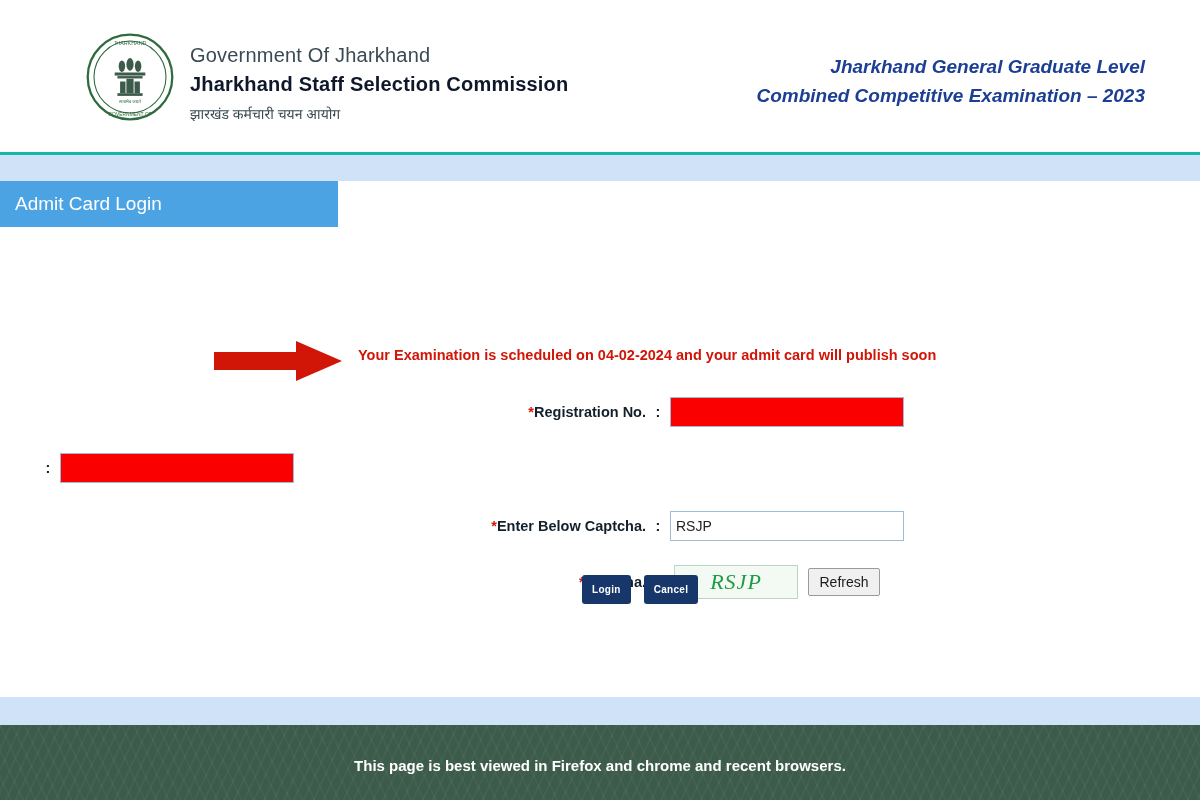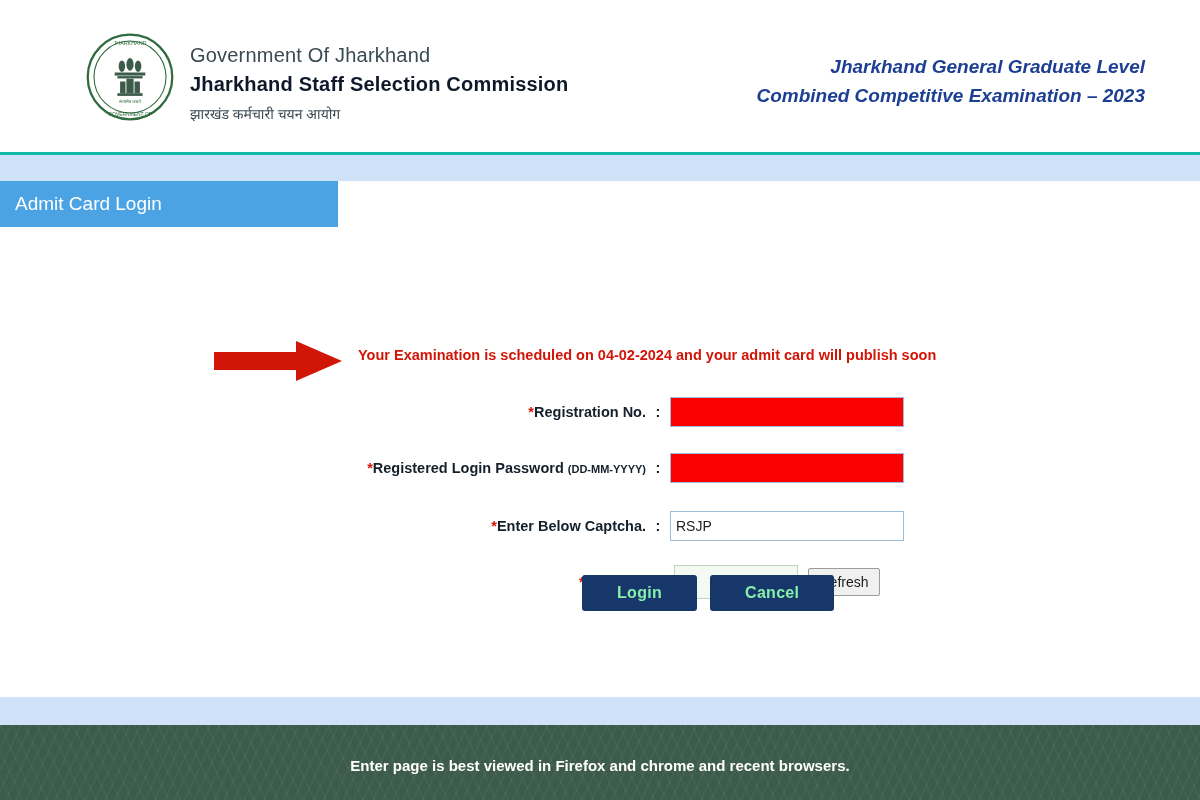--- a/index.html
+++ b/index.html
@@ -179,27 +179,27 @@
 
   .buttons {
     position: absolute;
     left: 546px;
     top: 348px;
     display: flex;
     gap: 13px;
   }
   .btn {
     background: #17376b;
-    color: #86efac;
+    color: #ffffff;
     border: none;
     border-radius: 3px;
     font-family: "Liberation Sans", sans-serif;
     font-weight: bold;
-    font-size: 16px;
-    padding: 9px 35px;
+    font-size: 10px;
+    padding: 9px 10px;
     cursor: pointer;
     letter-spacing: .3px;
   }
 
   
   .footer-strip {
     height: 28px;
     background: #cfe2f7;
   }
   .footer {
@@ -270,24 +270,20 @@
 
   <div class="row" style="top:168px;">
     <div class="row-label">
       <span class="star">*</span><span>Registration No.</span>
     </div>
     <div class="colon">:</div>
     <input class="field masked" type="text" placeholder="" style="">
   </div>
 
   <div class="row" style="top:224px;">
-    <div class="row-label">
-      <span class="star">*</span><span>Registered Login Password</span>
-      <span class="small">(DD-MM-YYYY)</span>
-    </div>
     <div class="colon">:</div>
     <input class="field masked" type="text" placeholder="" style="">
   </div>
 
   <div class="row" style="top:282px;">
     <div class="row-label">
       <span class="star">*</span><span>Enter Below Captcha.</span>
     </div>
     <div class="colon">:</div>
     <input class="field" type="text" value="RSJP" style="">
@@ -305,14 +301,14 @@
   </div>
 
   <div class="buttons">
     <button class="btn">Login</button>
     <button class="btn">Cancel</button>
   </div>
 </div>
 
 <div class="footer-strip"></div>
 <div class="footer">
-  <span>Enter page is best viewed in Firefox and chrome and recent browsers.</span>
+  <span>This page is best viewed in Firefox and chrome and recent browsers.</span>
 </div>
 
 </body></html>

